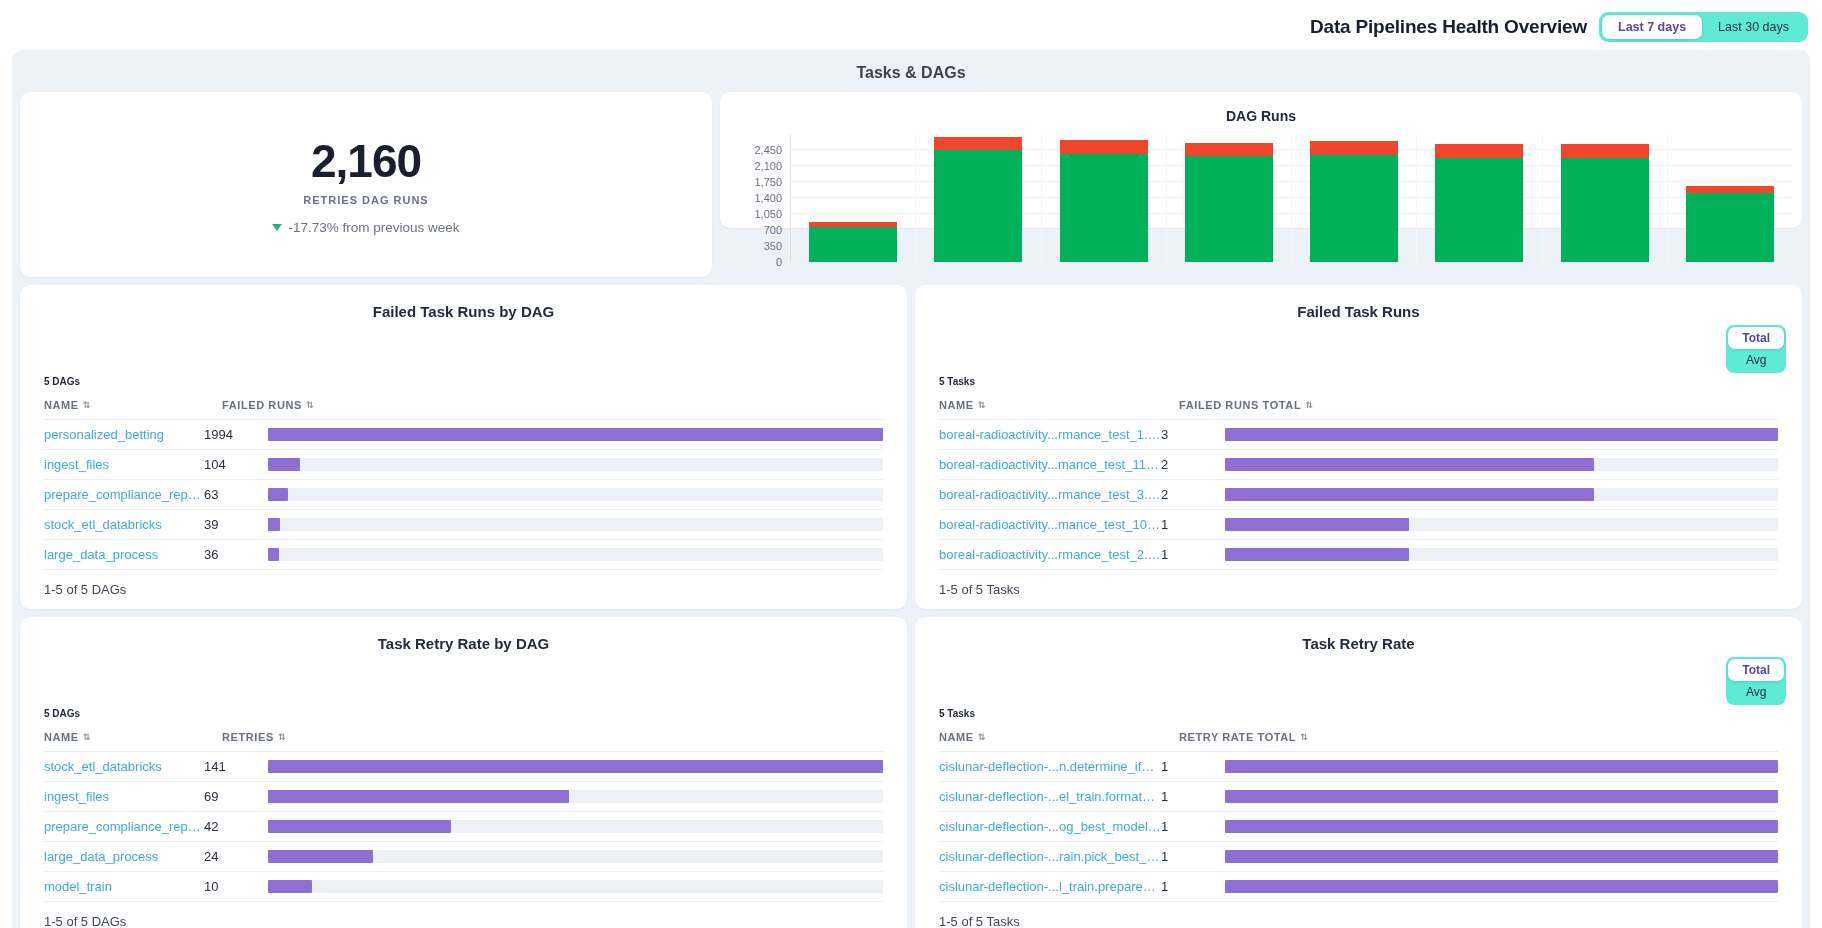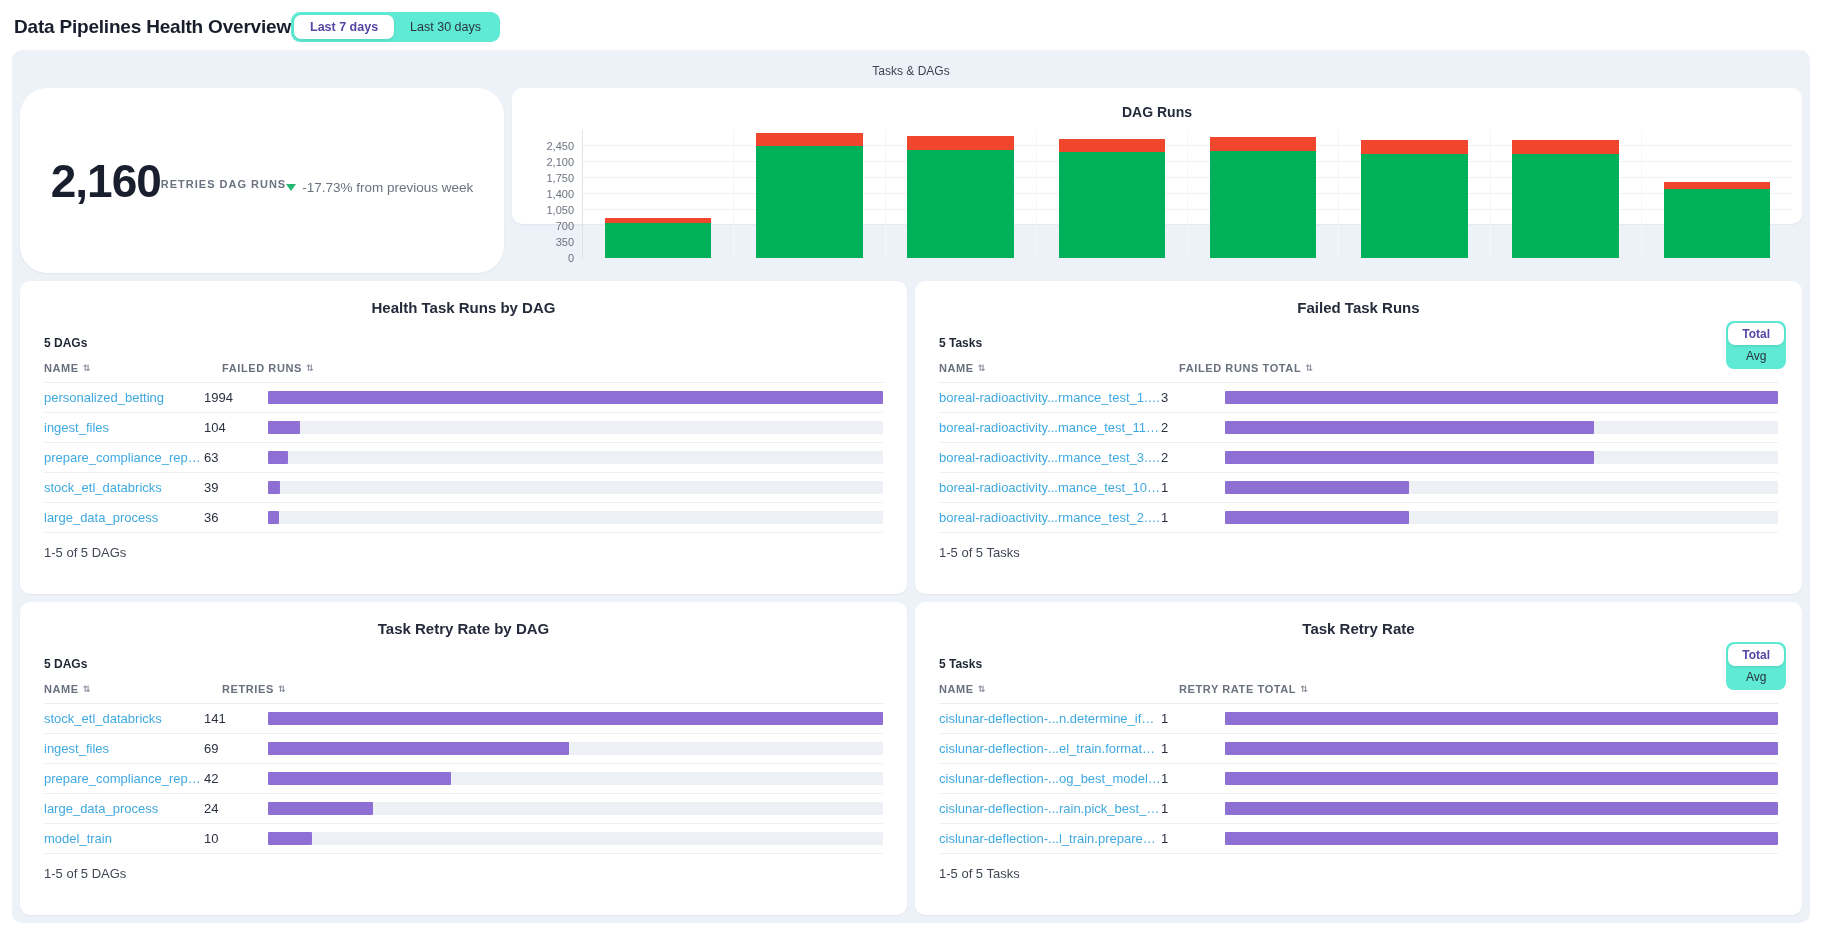--- a/index.html
+++ b/index.html
@@ -1,35 +1,35 @@
 <!DOCTYPE html>
 <html style="--purple: #8e6fd3; --link: #3fa9e0; --trend-green: #23b573; --section-bg: #edf1f8;"><head>
 <meta charset="utf-8">
 <style>
   * { margin:0; padding:0; box-sizing:border-box; }
   html,body { width:1822px; height:928px; background:#ffffff; overflow:hidden;
     font-family:"Liberation Sans","DejaVu Sans",sans-serif; color:#1c2333; }
 
   
-  .topbar { display:flex; justify-content:flex-start; align-items:center; padding:12px 14px 8px 14px; }
+  .topbar { display:flex; justify-content:flex-end; align-items:center; padding:12px 14px 8px 14px;gap:12px; }
   .page-title { font-size:19px; font-weight:700; color:#181e2c; letter-spacing:-0.2px; }
   .toggle-group { display:flex; background:#5eead4; border-radius:9px; padding:3px; }
   .toggle-btn { border:none; background:transparent; font-family:inherit; font-size:12.5px; color:#2b3240;
     padding:5px 16px; border-radius:7px; cursor:pointer; white-space:nowrap; }
   .toggle-btn.selected { background:#ffffff; color:#5646a5; font-weight:700; box-shadow:0 1px 3px rgba(20,24,40,.12); }
 
   
   .board { margin:0 12px; background:var(--section-bg,#edf1f8); border-radius:10px; padding:8px; }
-  .section-header { text-align:center; font-size:12px; font-weight:400; color:#3c4453; padding:6px 0 10px 0; }
+  .section-header { text-align:center; font-size:16px; font-weight:700; color:#3c4453; padding:6px 0 10px 0; }
 
   .card { background:#ffffff; border-radius:10px; box-shadow:0 1px 2px rgba(16,24,40,.05); }
 
   
   .row1 { display:flex; gap:8px; }
-  .stat-card { width:484px; height:185px; display:flex; flex-direction:row; align-items:center; justify-content:center;border-radius:27px; }
+  .stat-card { width:692px; height:185px; display:flex; flex-direction:column; align-items:center; justify-content:center; }
   .stat-value { font-size:46px; font-weight:700; color:#191f2d; letter-spacing:-1px; }
   .stat-label { font-size:11px; font-weight:600; letter-spacing:1px; color:#6b7280; margin-top:6px; }
   .stat-trend { display:flex; align-items:center; gap:6px; margin-top:14px; font-size:13.5px; color:#6b7280; }
   .tri-down { width:0; height:0; border-left:5px solid transparent; border-right:5px solid transparent;
     border-top:7px solid var(--trend-green,#23b573); display:inline-block; }
 
   .chart-card { flex:1; height:136px; position:relative; padding-top:16px; }
   .chart-title { text-align:center; font-size:14px; font-weight:700; color:#242b3a; }
   .chart-wrap { display:flex; margin:10px 10px 0 14px; }
   .chart-yaxis { position:relative; width:56px; height:128px; }
@@ -41,21 +41,21 @@
   .cell:first-child { border-left:none; }
   .bar { width:71%; display:flex; flex-direction:column; justify-content:flex-end; }
   .seg { width:100%; }
 
   
   .panel-grid { display:grid; grid-template-columns:1fr 1fr; gap:8px; margin-top:8px; }
   .panel { position:relative; padding:18px 24px 12px 24px; min-height:313px; }
   .panel-title { text-align:center; font-size:15px; font-weight:700; color:#242b3a; }
   .panel-toggle { position:absolute; top:40px; right:16px; padding:2px; border-radius:8px;flex-direction:column; }
   .panel-toggle .toggle-btn { font-size:12px; padding:4px 14px; }
-  .count-label { font-size:12px; font-weight:700; color:#1f2634; margin-top:20px; }
+  .count-label { font-size:10px; font-weight:700; color:#1f2634; margin-top:56px; }
 
   .thead { display:grid; grid-template-columns:var(--namecol,160px) 1fr; align-items:center;
     margin-top:12px; padding-bottom:8px; border-bottom:1px solid #e9edf2; }
   .th { font-size:11px; font-weight:600; letter-spacing:.6px; color:#69707e; cursor:pointer; display:flex; align-items:center; gap:4px; }
   .th.valhead { padding-left:18px; }
   .sort-glyph { font-size:9px; color:#8a919e; }
 
   .trow { display:grid; grid-template-columns:var(--namecol,160px) 62px 1fr; align-items:center;
     height:30px; border-bottom:1px solid #eef0f4; }
   .tname { font-size:13px; color:var(--link,#3fa9e0); text-decoration:none; cursor:pointer;
@@ -164,21 +164,21 @@
                 </div>
               </div>
             </div>
           </div>
       </div>
     </div>
   </div>
 
   <div class="panel-grid">
     <div class="card panel">
-      <div class="panel-title">Health Task Runs by DAG</div>
+      <div class="panel-title">Failed Task Runs by DAG</div>
       <div class="count-label">5 DAGs</div>
       <div class="thead">
         <div class="th">
           <span>NAME</span>
           <span class="sort-glyph">⇅</span>
         </div>
         <div class="th valhead">
           <span>FAILED RUNS</span>
           <span class="sort-glyph">⇅</span>
         </div>

